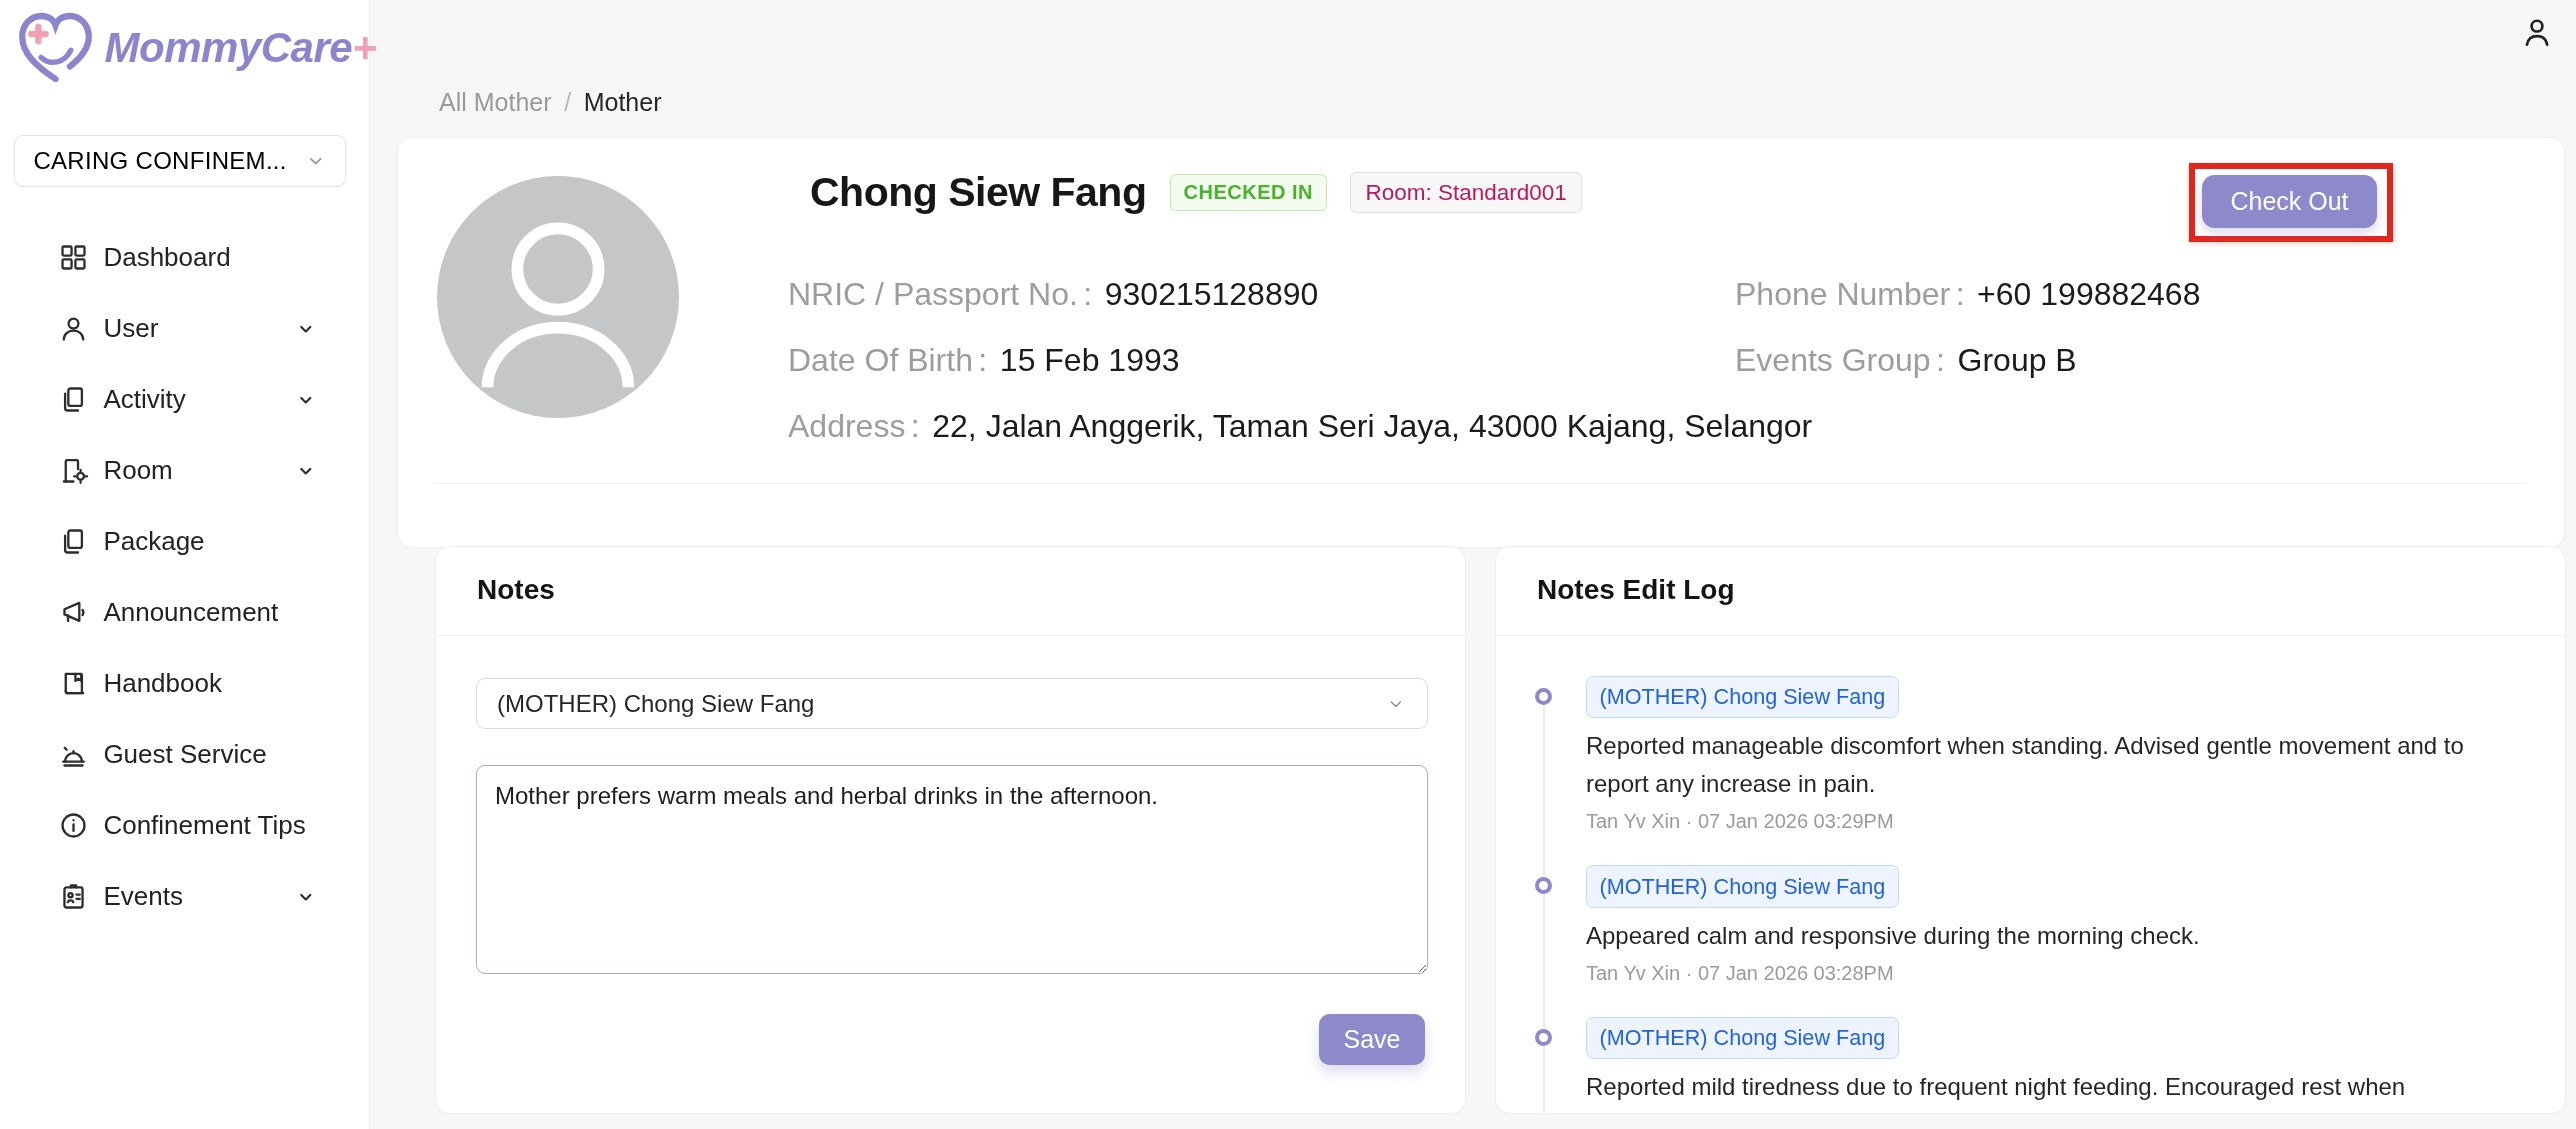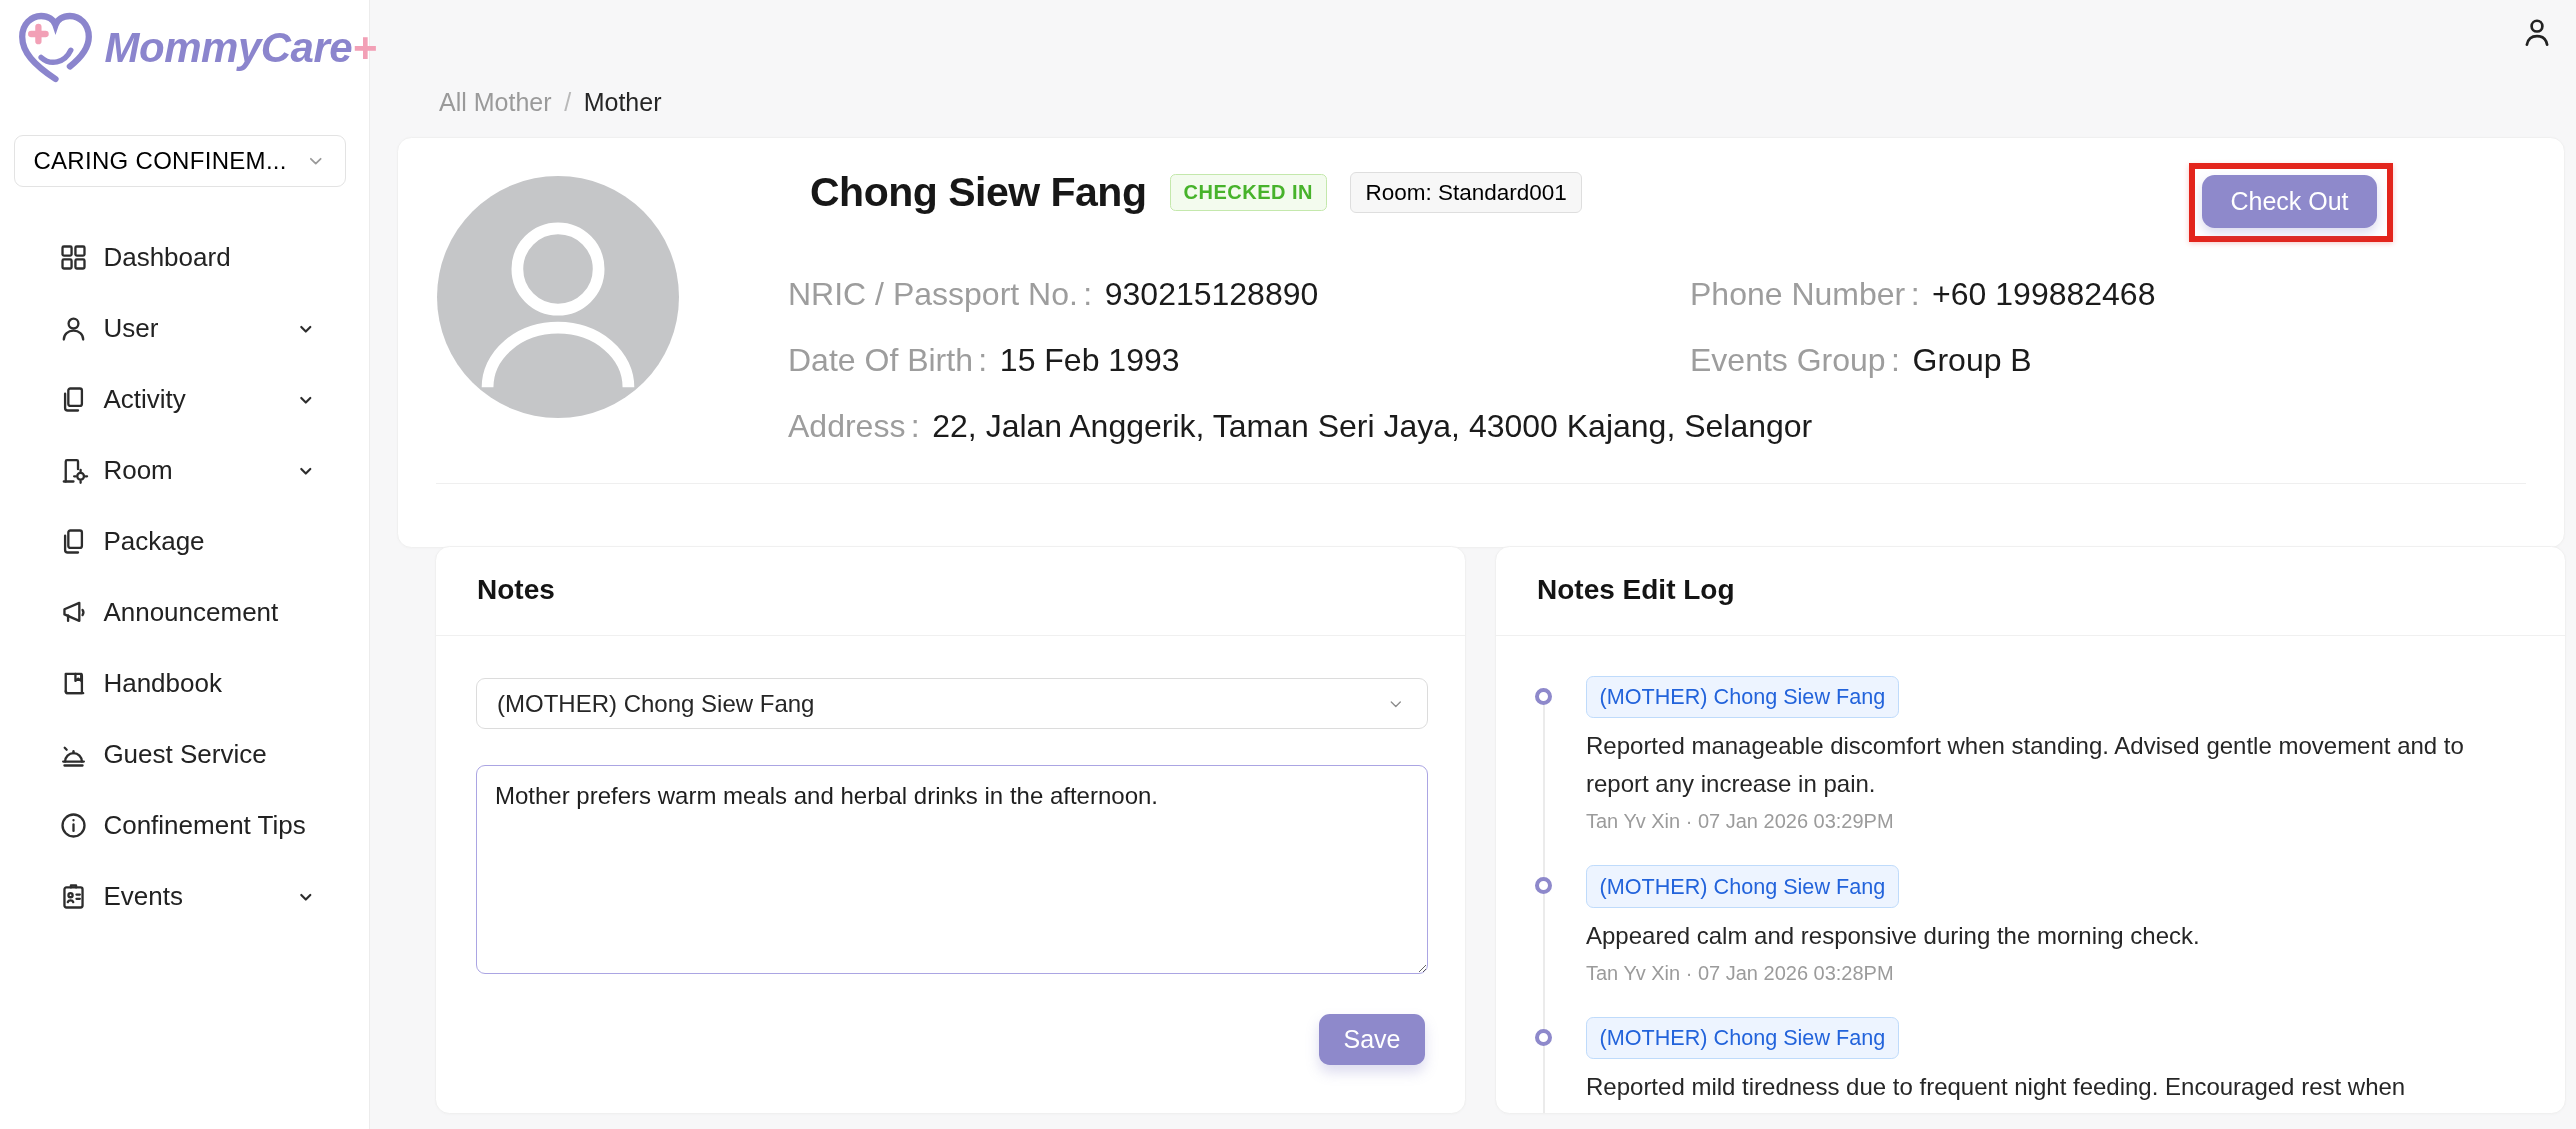--- a/index.html
+++ b/index.html
@@ -37,24 +37,24 @@
     box-shadow:0 0.9px 2.7px rgba(0,0,0,.02); overflow:hidden; }
 
   
   .profile-card { left:397px; top:137px; width:2168px; height:411px; }
   .avatar { position:absolute; left:39px; top:38px; width:242px; height:242px; border-radius:50%;
     background:#C5C6C8; overflow:hidden; }
   .name-row { position:absolute; left:412px; top:31px; display:flex; align-items:center; gap:23.5px;text-align:center; }
   .profile-name { font-size:41px; font-weight:700; color:#171717; letter-spacing:-0.5px; }
   .badge-checkedin { font-size:20px; font-weight:600; color:#47B32B; background:#F3FBEE;
     border:1.4px solid #C4E8AC; border-radius:5.4px; padding:6.3px 12.6px; letter-spacing:0.5px; }
-  .badge-room { font-size:22.5px; color:#000000; background:#F7F7F7; border:1.4px solid #DEDEDE;
+  .badge-room { font-size:22.5px; color:#be185d; background:#F7F7F7; border:1.4px solid #DEDEDE;
     border-radius:6px; padding:6.3px 14.4px; }
   .fields-left  { position:absolute; left:390px;  top:123px; }
-  .fields-right { position:absolute; left:1292px; top:123px; }
+  .fields-right { position:absolute; left:1337px; top:123px; }
   .field-row { height:66px; display:flex; align-items:center; font-size:32px; white-space:nowrap; }
   .f-label { color:#9D9D9D; }
   .f-colon { color:#9D9D9D; margin:0 12.6px 0 5.4px; }
   .f-value { color:#1B1B1B; }
   .profile-divider { position:absolute; left:38px; right:38px; top:345px; border-top:0.9px solid #EFEFEF; }
   .checkout-frame { position:absolute; left:1791px; top:25px; width:204px; height:79px;
     border:6.3px solid #E3251C; box-shadow:0 1.8px 5.4px rgba(227,37,28,.25); }
   .checkout-btn { position:absolute; left:1804px; top:37px; width:175px; height:53px; background:#8E89CB;
     color:#fff; font-size:25px; border:none; border-radius:12.6px; cursor:pointer;
     box-shadow:0 5.4px 10.8px rgba(140,135,203,.3); font-family:inherit; }

